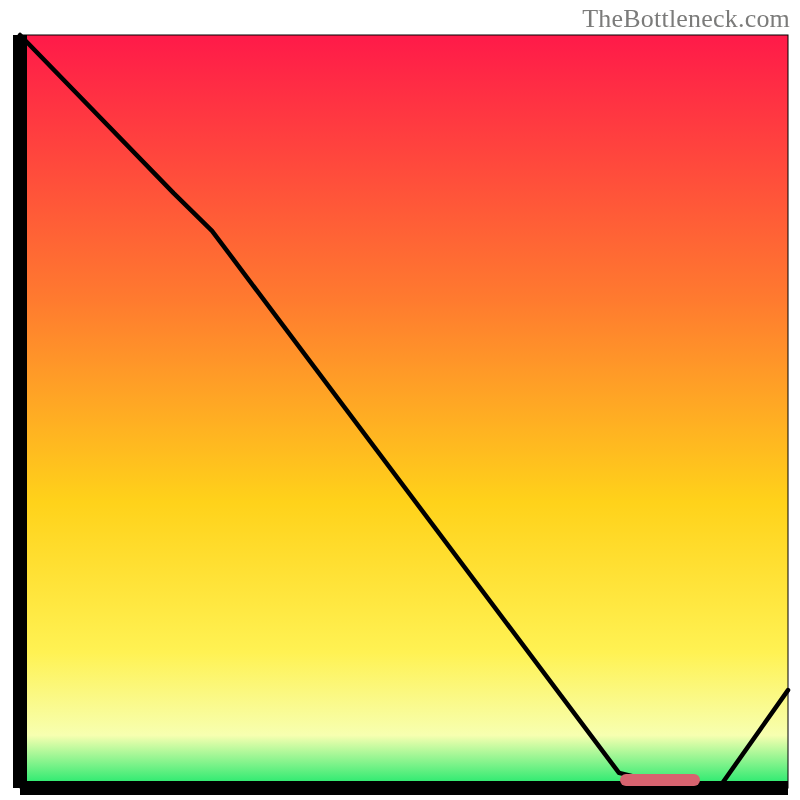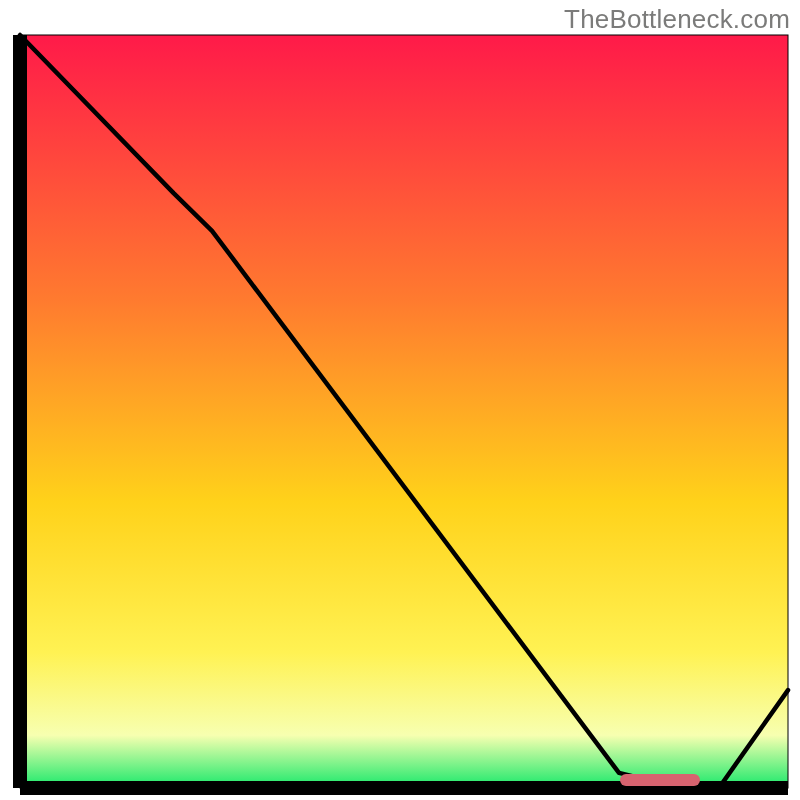--- a/index.html
+++ b/index.html
@@ -8,20 +8,21 @@
     width: 800px;
     height: 800px;
     overflow: hidden;
     background: #ffffff;
     font-family: Arial, Helvetica, sans-serif;
   }
   .wrap {
     position: relative;
     width: 800px;
     height: 680px;
+    font-family: Liberation Serif, serif;
   }
   .watermark {
     position: absolute;
     top: 4px;
     right: 10px;
     font-size: 26px;
     font-weight: 500;
     color: #7b7b7a;
     letter-spacing: 0.2px;
     user-select: none;

